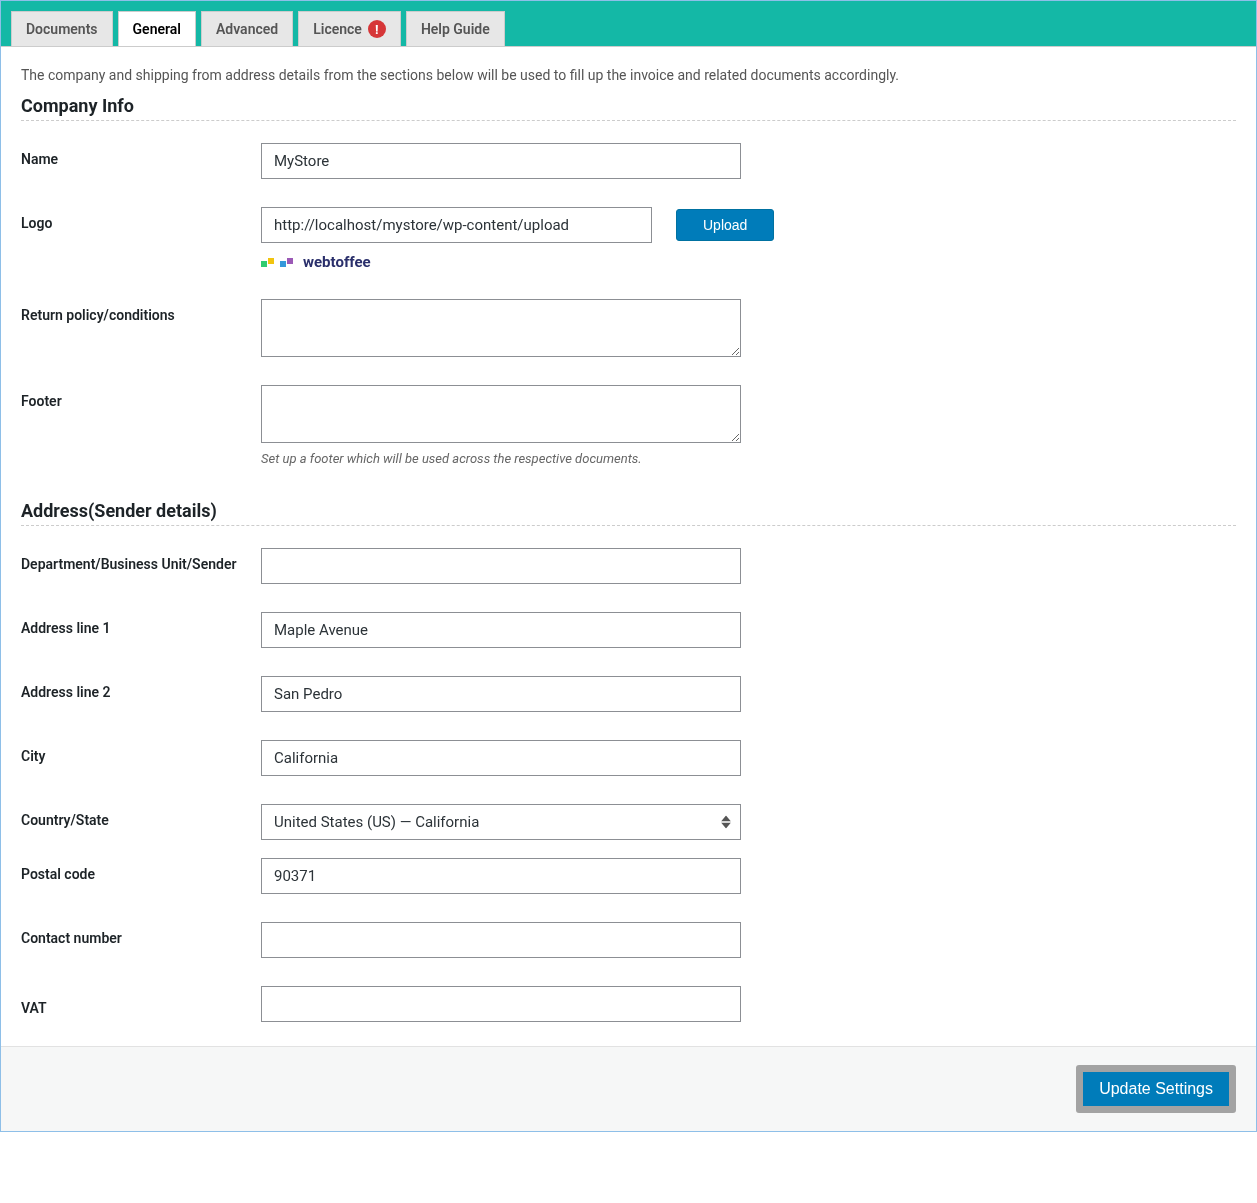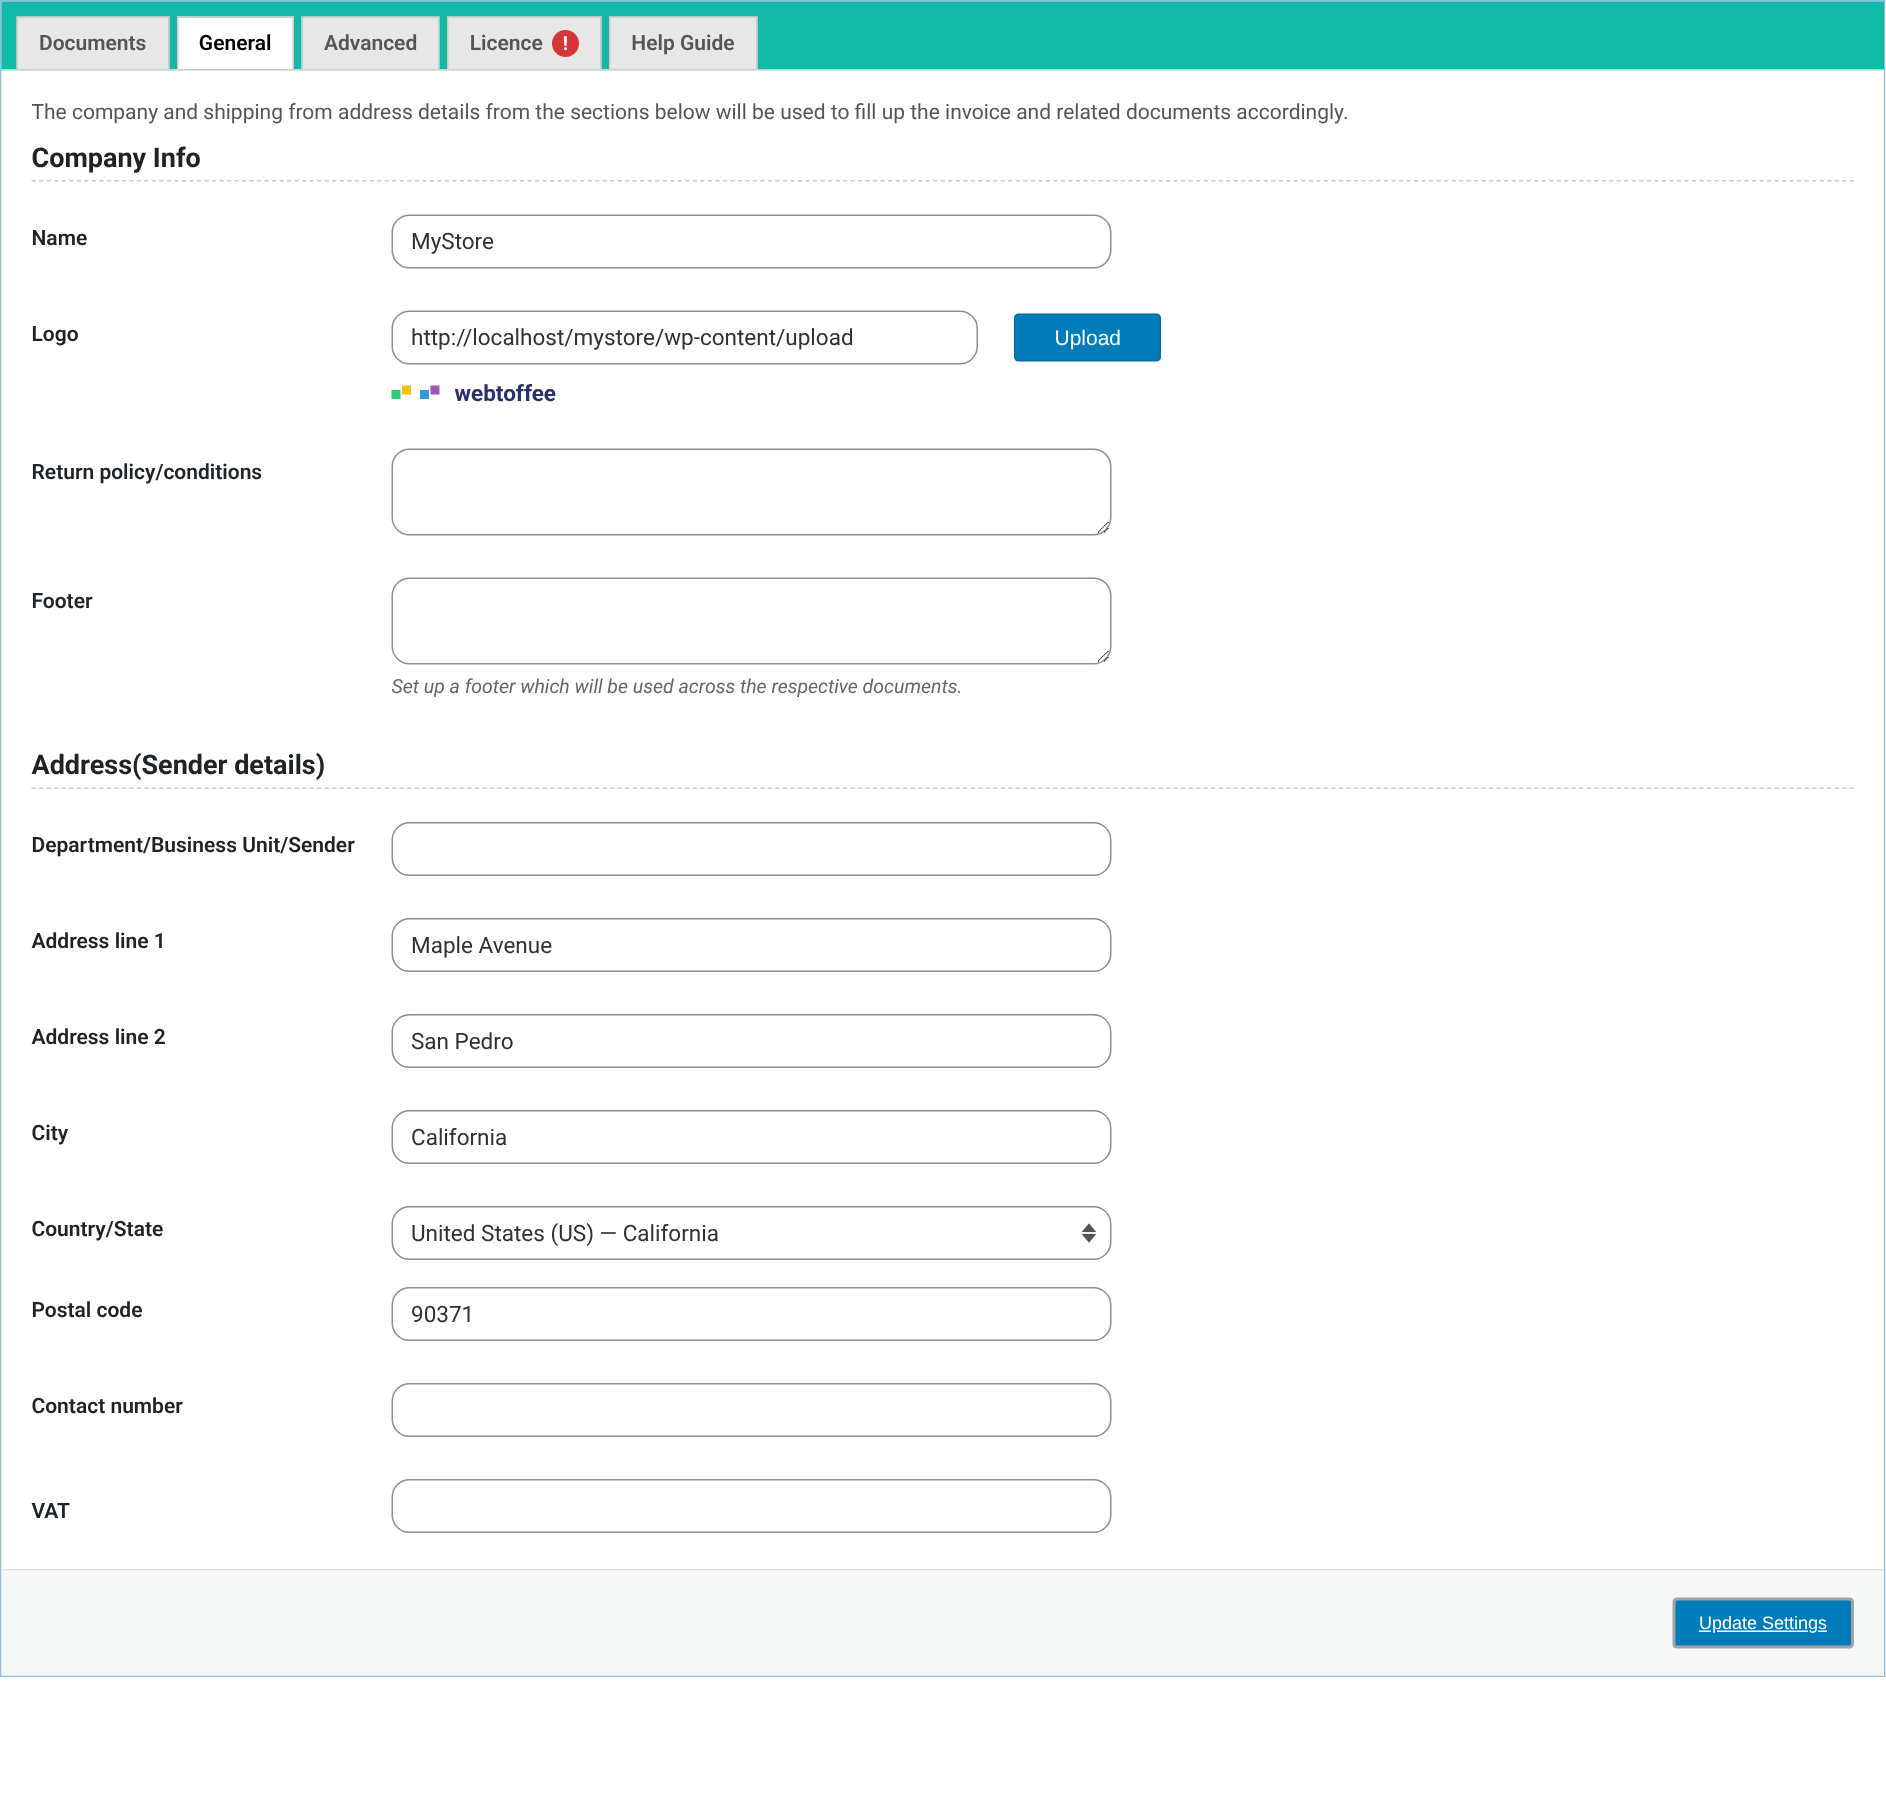--- a/index.html
+++ b/index.html
@@ -97,21 +97,21 @@
   .field-inline {
     display: flex;
     align-items: center;
     gap: 24px;
   }
   input[type=text], textarea, select.styled {
     width: 480px;
     padding: 8px 12px;
     font-size: 15px;
     border: 1px solid #8c8f94;
-    border-radius: 12px;
+    border-radius: 0;
     color: #2c3338;
     background: #fff;
     font-family: inherit;
   }
   input.short { width: 391px; }
   textarea { height: 58px; resize: both; }
   select.styled {
     appearance: none;
     -webkit-appearance: none;
     -moz-appearance: none;
@@ -173,23 +173,22 @@
   }
   .footer-bar {
     background: #f6f7f7;
     padding: 18px 20px;
     display: flex;
     justify-content: flex-end;
   }
   .btn.primary {
     background: #007cba;
     padding: 8px 16px;
-    font-size: 12px;
-    border: 2px solid #a3a3a3;
-    text-decoration: underline;
+    font-size: 16px;
+    border: 7px solid #a3a3a3;
   }
 </style>
 </head>
 <body>
 
 <div class="page">
   <div class="tabs">
     <div class="tab">Documents</div>
     <div class="tab active">General</div>
     <div class="tab">Advanced</div>

